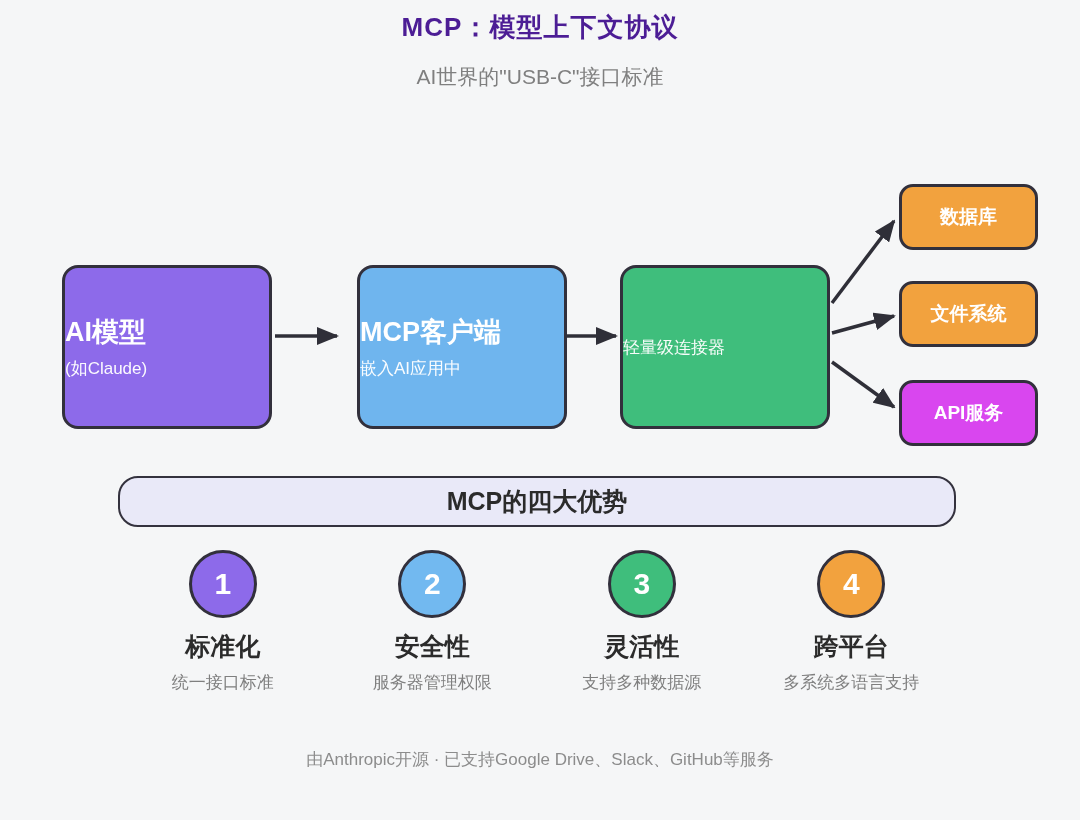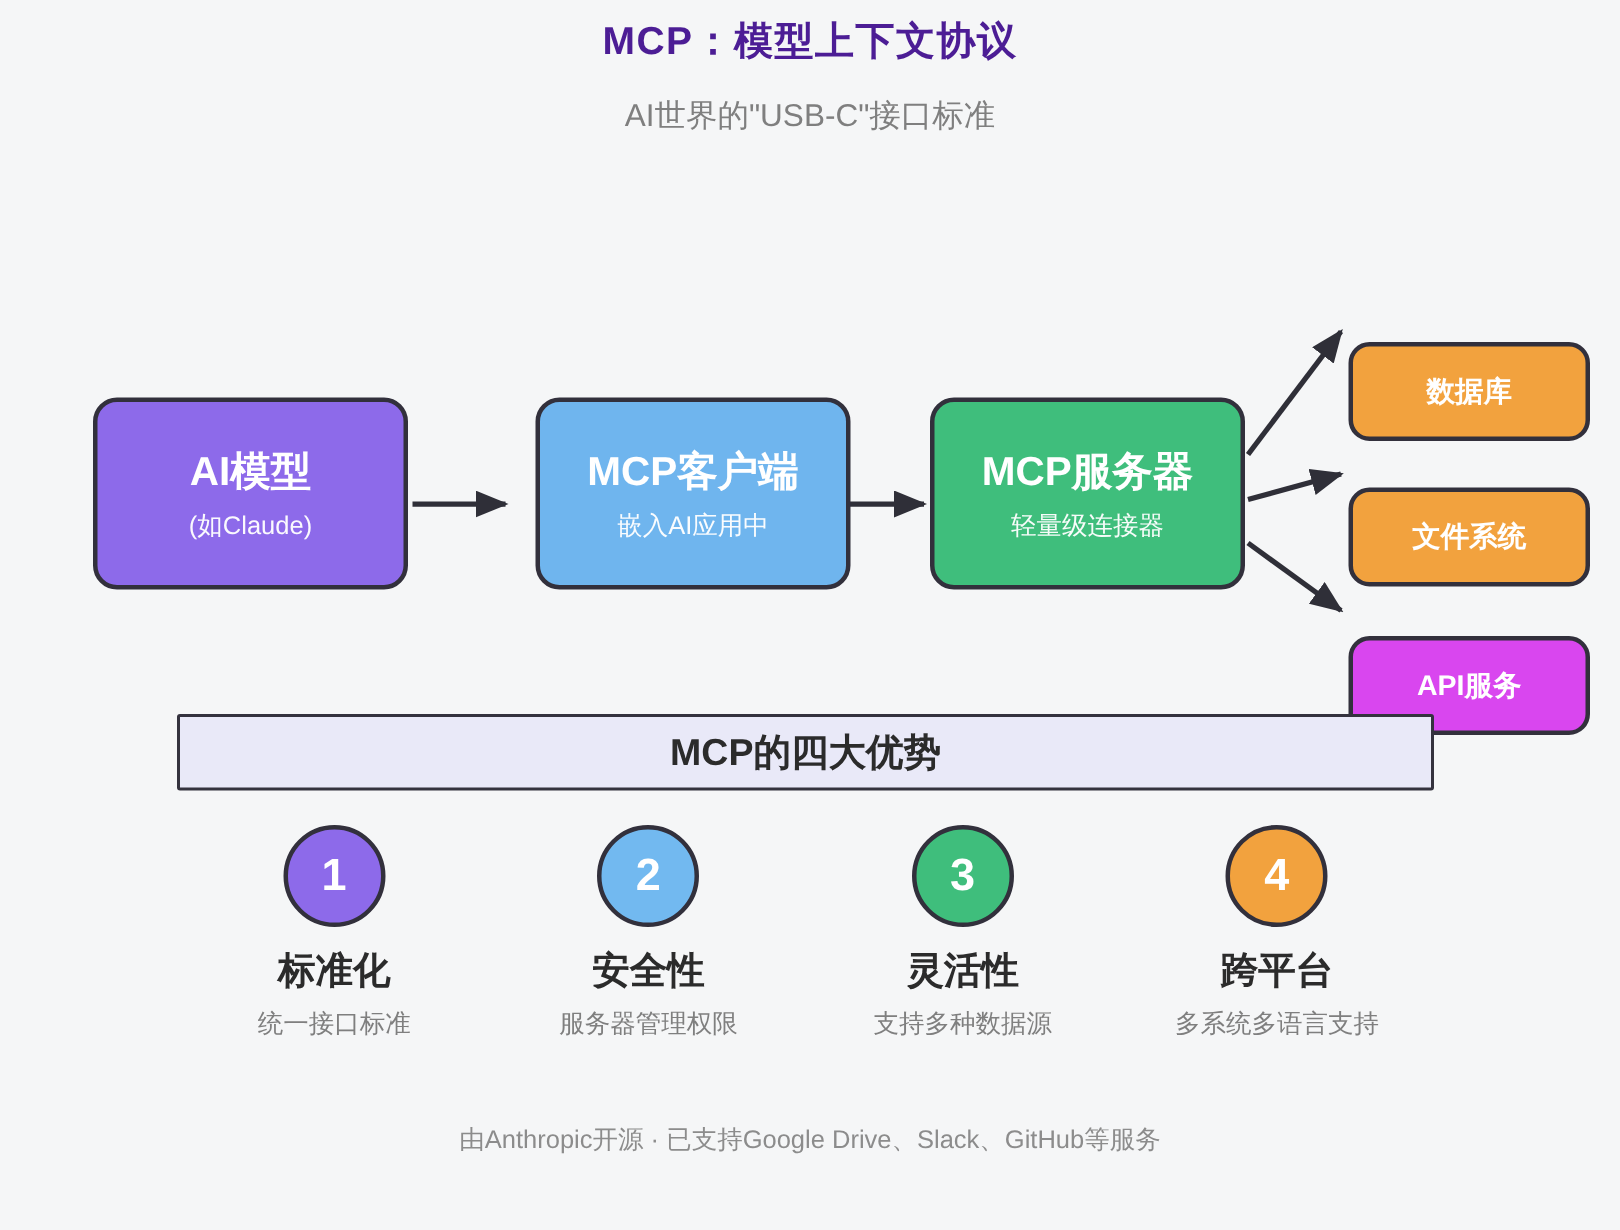--- a/index.html
+++ b/index.html
@@ -33,66 +33,65 @@
   }
   .arrows-svg {
     position: absolute;
     inset: 0;
     pointer-events: none;
   }
   .flow-node {
     position: absolute;
     top: 265px;
     width: 210px;
-    height: 128px;
+    height: 164px;
     border: 3px solid #32303c;
     border-radius: 16px;
     display: flex;
     flex-direction: column;
-    align-items: center;
+    align-items: flex-start;
     justify-content: center;
     gap: 7px;
     color: #ffffff;
   }
   .node-ai    { left: 62px; }
   .node-client{ left: 341px; margin-left: 16px; }
   .node-server{ left: 620px; }
   .flow-node .node-title {
     font-size: 27px;
     font-weight: 700;
   }
   .flow-node .node-sub {
     font-size: 17px;
     opacity: 0.96;
   }
   .endpoint {
     position: absolute;
     left: 899px;
-    width: 161px;
+    width: 139px;
     height: 66px;
     border: 3px solid #32303c;
     border-radius: 14px;
     display: flex;
     align-items: center;
     justify-content: center;
     color: #ffffff;
     font-size: 19px;
     font-weight: 700;
-    margin-top: 44px;
   }
   .endpoint-1 { top: 184px; }
   .endpoint-2 { top: 281px; }
   .endpoint-3 { top: 380px; }
   .banner {
     position: absolute;
     left: 118px;
     width: 838px;
     background: #e9e9f8;
     border: 2px solid #34323e;
-    border-radius: 2px;
+    border-radius: 20px;
     display: flex;
     align-items: center;
     justify-content: center;
     color: #2b2b2b;
     font-weight: 700;
   }
   .banner-advantages {
     top: 476px;
     height: 51px;
     font-size: 25px;
@@ -173,21 +172,20 @@
     <span class="node-title">AI模型</span>
     <span class="node-sub">(如Claude)</span>
   </div>
 
   <div class="flow-node node-client" style="background-color: rgb(111, 181, 238);">
     <span class="node-title">MCP客户端</span>
     <span class="node-sub">嵌入AI应用中</span>
   </div>
 
   <div class="flow-node node-server" style="background-color: rgb(63, 190, 124);">
-    <span class="node-title">MCP服务器</span>
     <span class="node-sub">轻量级连接器</span>
   </div>
 
   <div class="endpoint endpoint-1" style="background-color: rgb(242, 162, 62);">
     <span>数据库</span>
   </div>
   <div class="endpoint endpoint-2" style="background-color: rgb(242, 162, 62); text-align: center;">
     <span>文件系统</span>
   </div>
   <div class="endpoint endpoint-3" style="background-color: #d946ef;">

